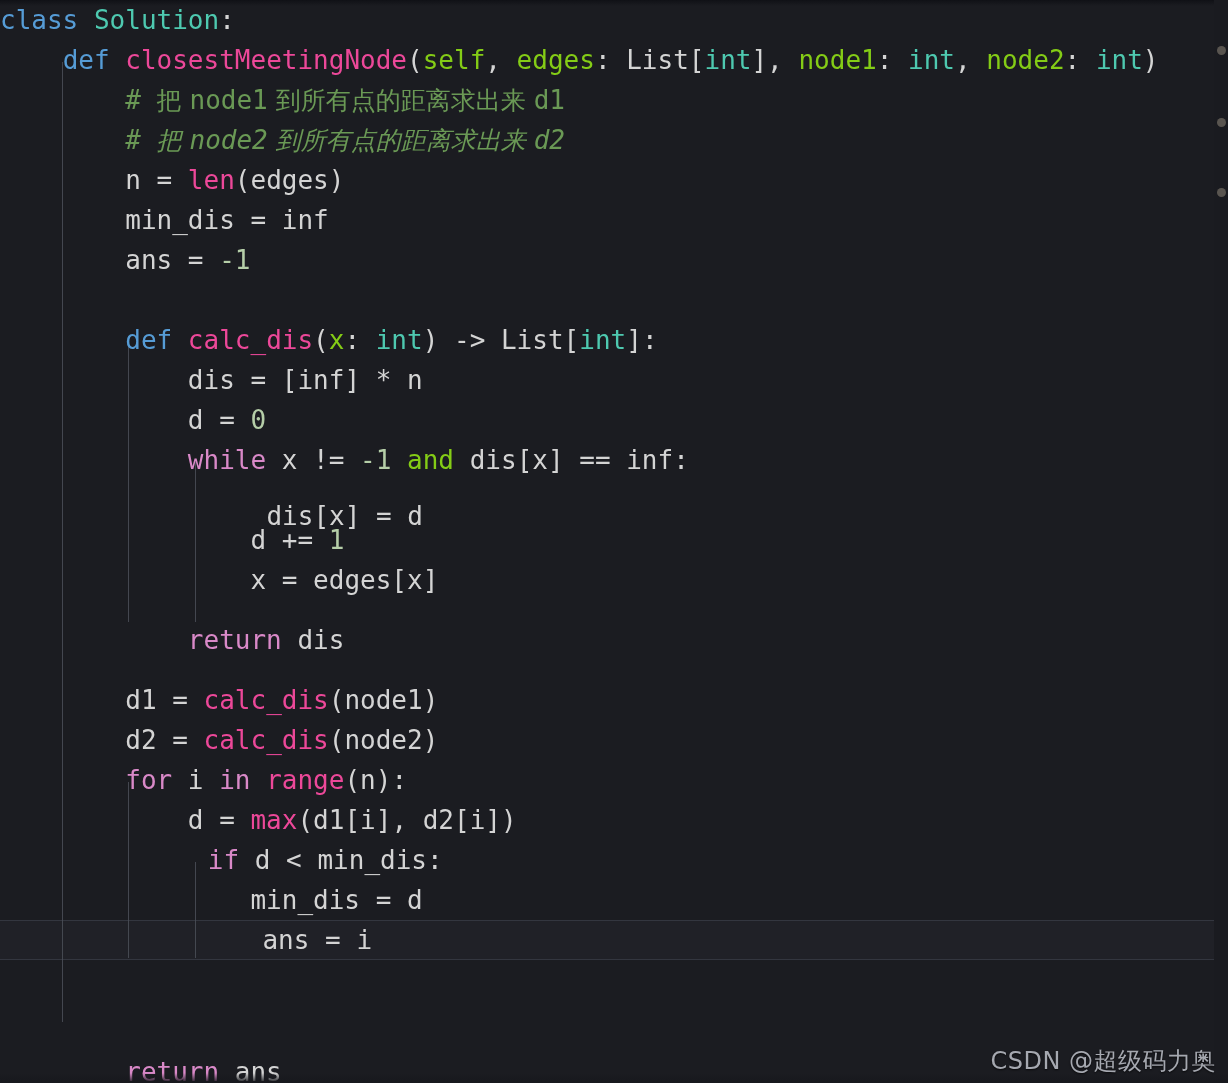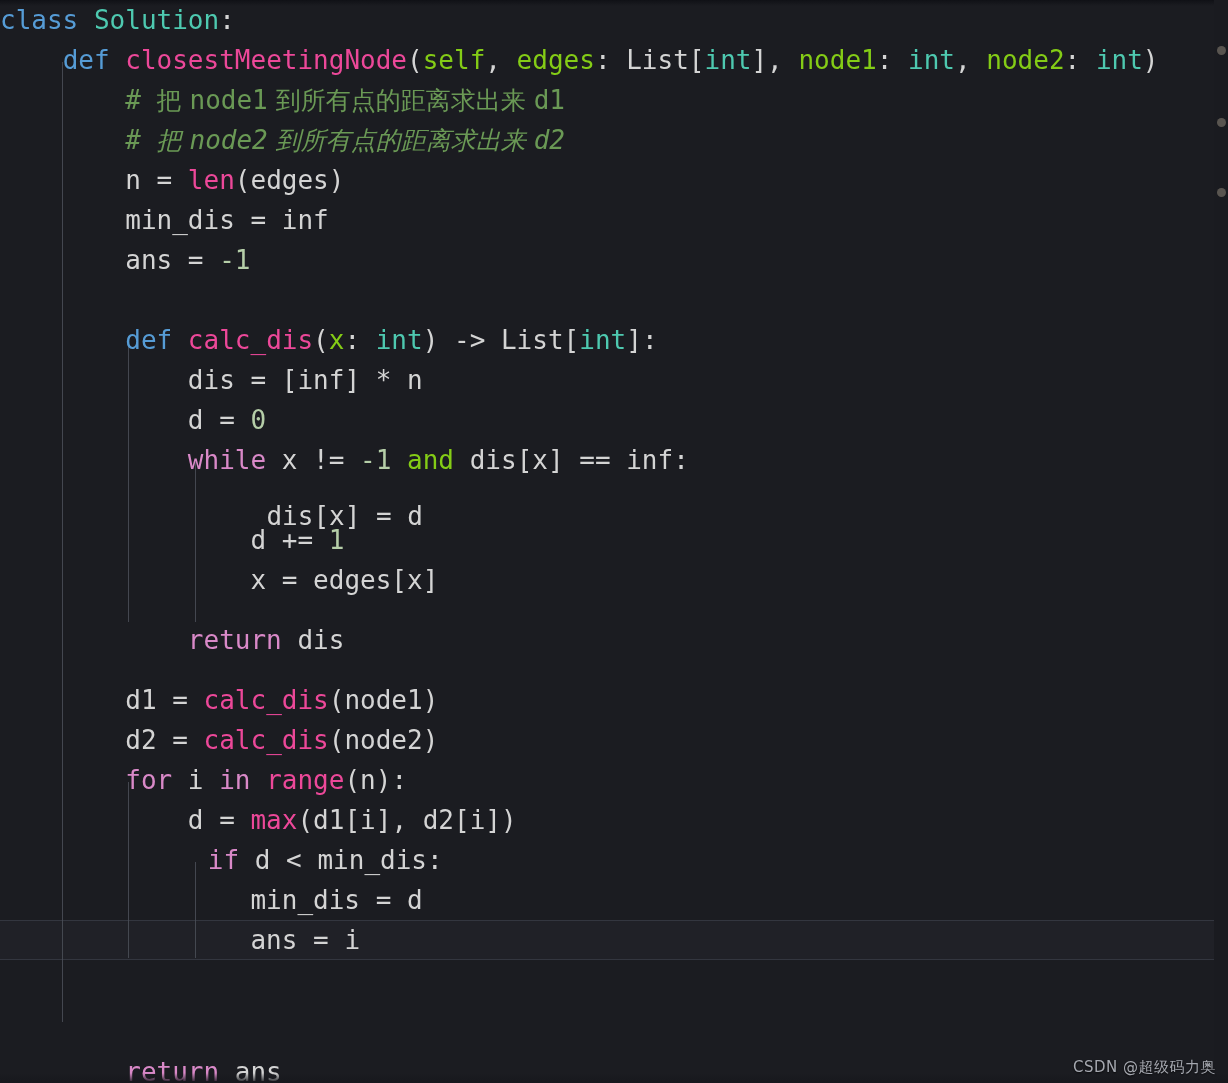--- a/index.html
+++ b/index.html
@@ -106,21 +106,21 @@
     opacity: .75;
   }
 
   
   .watermark {
     position: absolute;
     right: 12px;
     bottom: 6px;
     color: #b9bcc4;
     opacity: .88;
-    font-size: 15px;
+    font-size: 24px;
     font-family: "DejaVu Sans", "Liberation Sans", sans-serif;
     letter-spacing: .5px;
     text-shadow: 0 1px 2px rgba(0,0,0,.8);
     pointer-events: none;
   }
 </style>
 </head>
 <body>
 
 <div id="editor">
@@ -176,21 +176,21 @@
     <div class="code-line" style="top:720px;"><span class="t-plain">        </span><span class="t-plain">d2</span><span class="t-op"> = </span><span class="t-fn">calc_dis</span><span class="t-punct">(</span><span class="t-plain">node2</span><span class="t-punct">)</span></div>
 
     <div class="code-line" style="top:760px;"><span class="t-plain">        </span><span class="t-ctrl">for</span><span class="t-plain"> </span><span class="t-plain">i</span><span class="t-plain"> </span><span class="t-ctrl">in</span><span class="t-plain"> </span><span class="t-fn">range</span><span class="t-punct">(</span><span class="t-plain">n</span><span class="t-punct">)</span><span class="t-punct">:</span></div>
 
     <div class="code-line" style="top:800px;"><span class="t-plain">            </span><span class="t-plain">d</span><span class="t-op"> = </span><span class="t-fn">max</span><span class="t-punct">(</span><span class="t-plain">d1</span><span class="t-punct">[</span><span class="t-plain">i</span><span class="t-punct">]</span><span class="t-punct">, </span><span class="t-plain">d2</span><span class="t-punct">[</span><span class="t-plain">i</span><span class="t-punct">]</span><span class="t-punct">)</span></div>
 
     <div class="code-line" style="top:840px;margin-left:20px;"><span class="t-plain">            </span><span class="t-ctrl">if</span><span class="t-plain"> </span><span class="t-plain">d</span><span class="t-op"> &lt; </span><span class="t-plain">min_dis</span><span class="t-punct">:</span></div>
 
     <div class="code-line" style="top:880px;"><span class="t-plain">                </span><span class="t-plain">min_dis</span><span class="t-op"> = </span><span class="t-plain">d</span></div>
 
-    <div class="code-line" style="top:920px;"><span class="t-plain">                </span><span class="t-plain">ans</span><span class="t-op"> = </span><span class="t-plain">i</span></div>
+    <div class="code-line" style="top:920px;padding-left:12px;"><span class="t-plain">                </span><span class="t-plain">ans</span><span class="t-op"> = </span><span class="t-plain">i</span></div>
 
     <div class="code-line" style="top:960px;"></div>
 
     <div class="code-line" style="top:1052px;"><span class="t-plain">        </span><span class="t-ctrl">return</span><span class="t-plain"> </span><span class="t-plain">ans</span></div>
 
   </div>
 
   <div class="overview-ruler">
     <div class="ruler-mark" style="top:46px;"></div>
     <div class="ruler-mark" style="top:118px;"></div>

